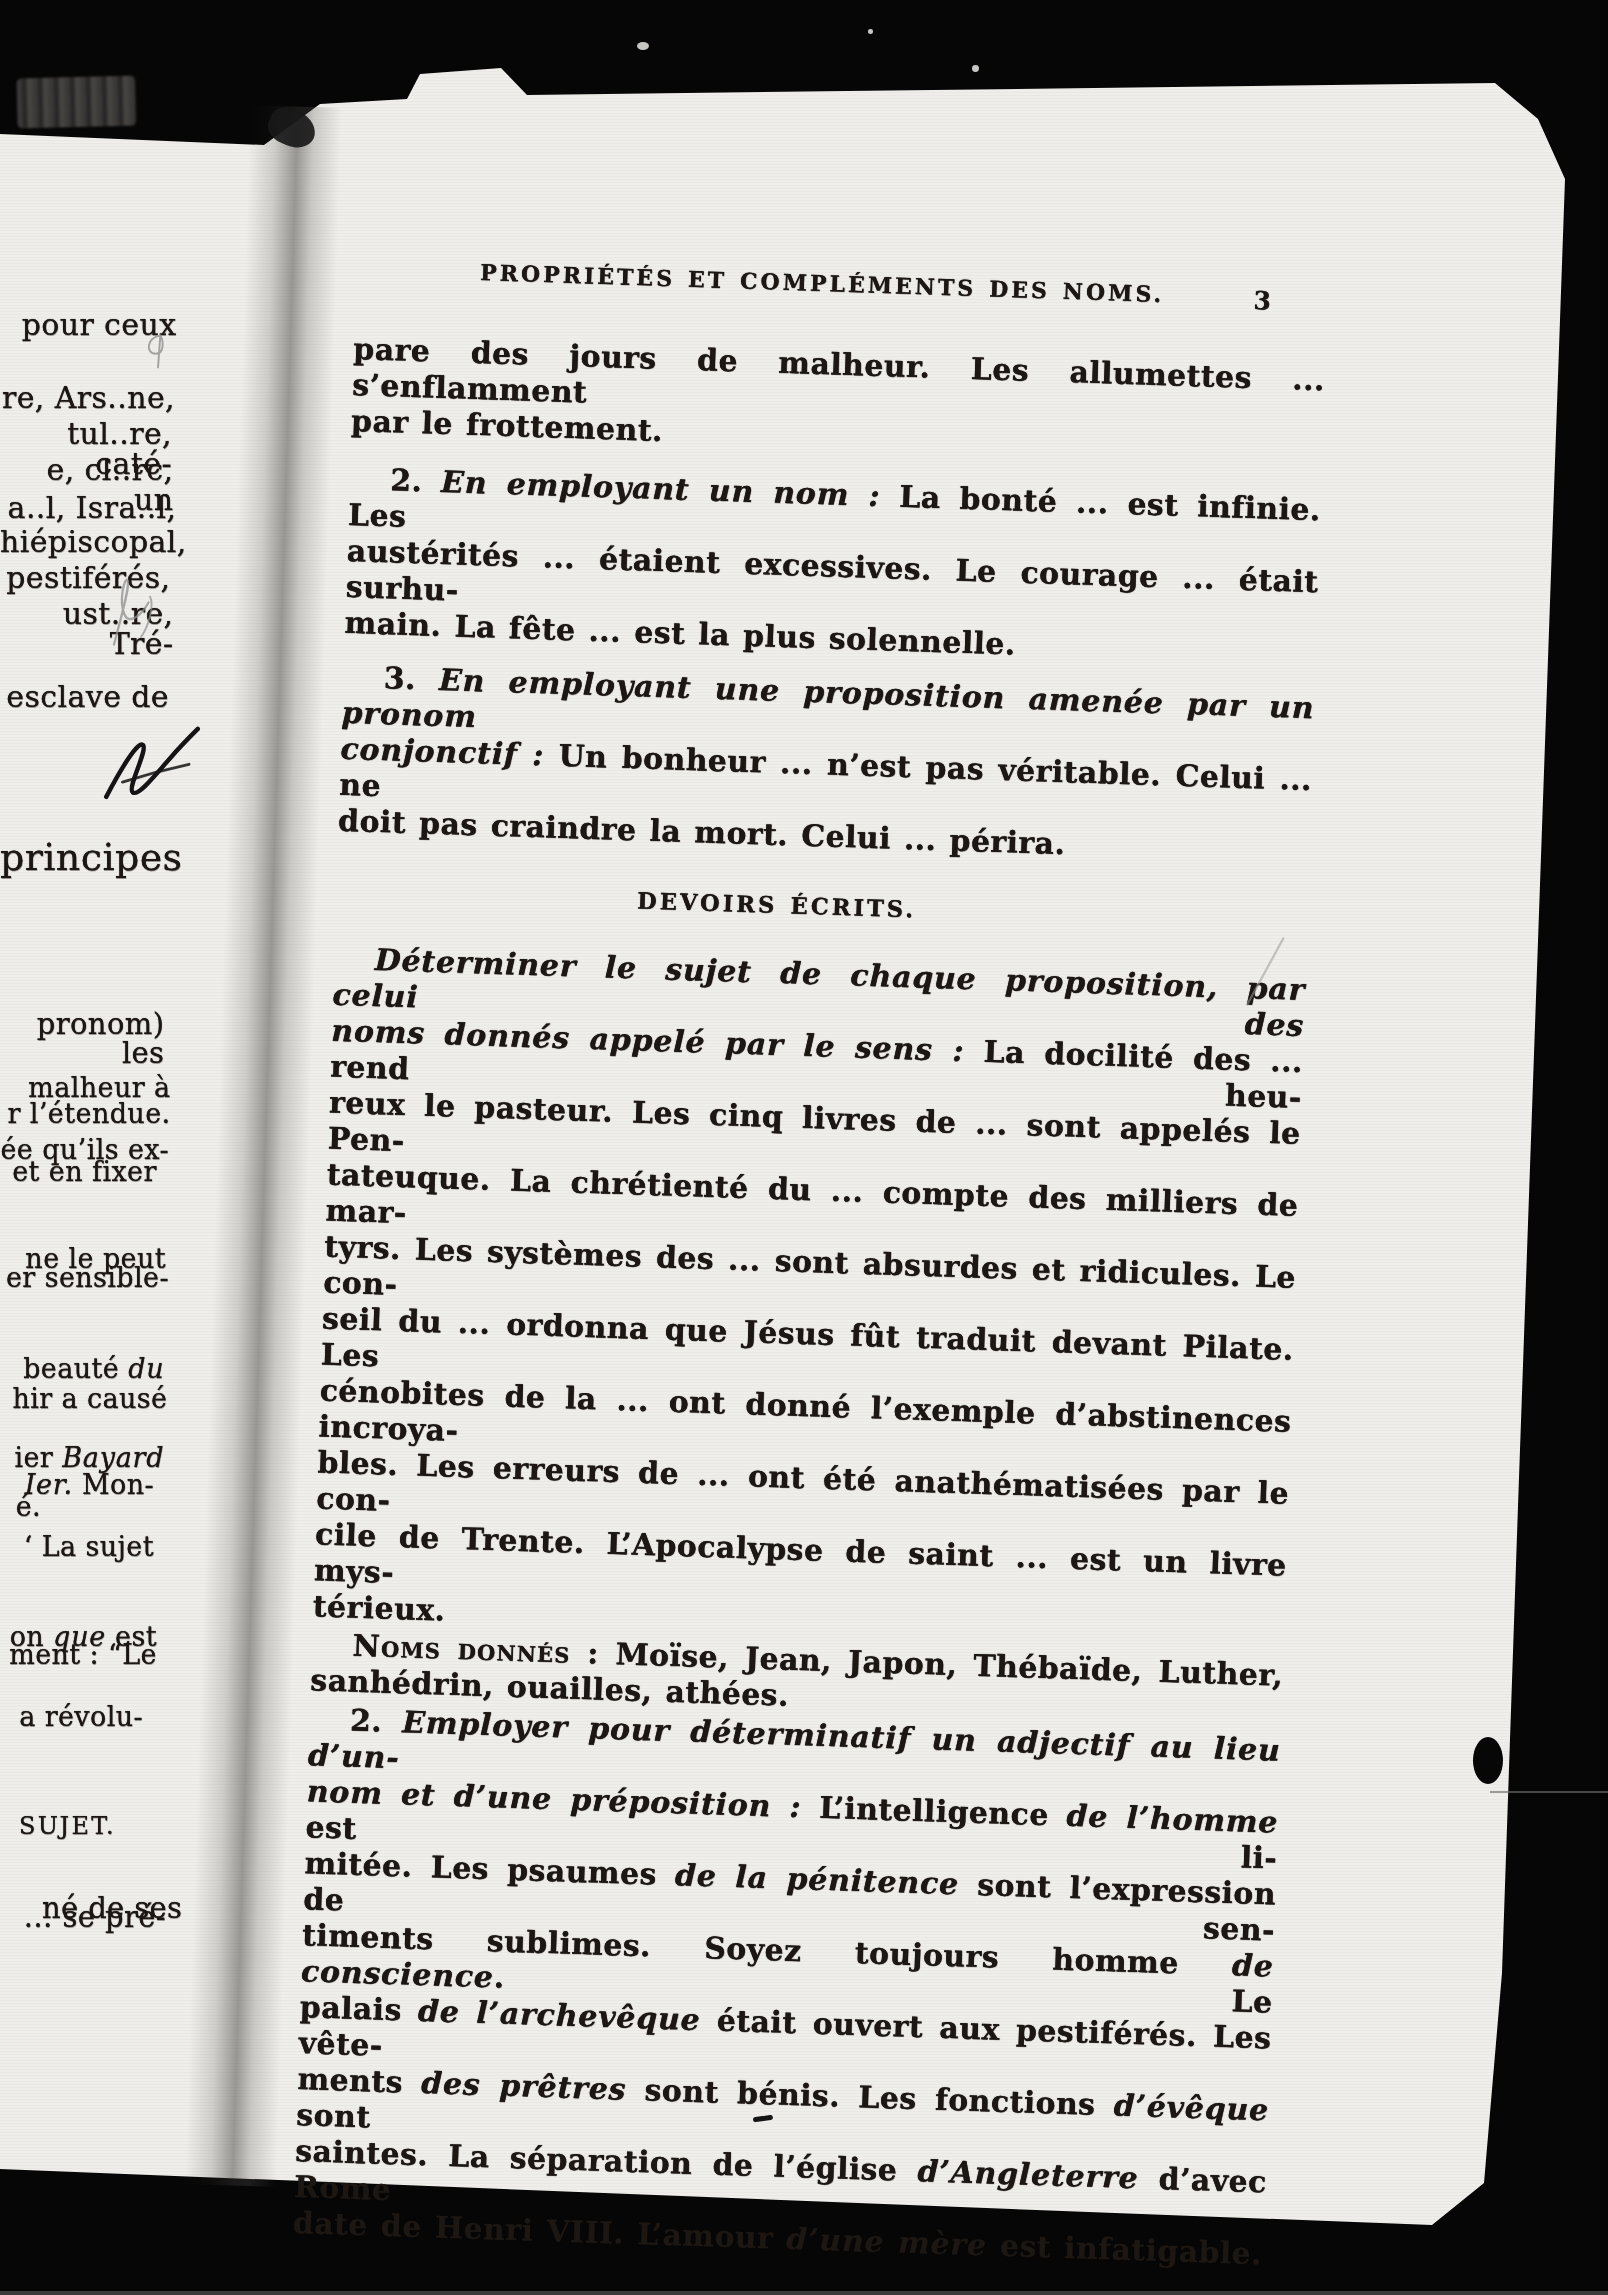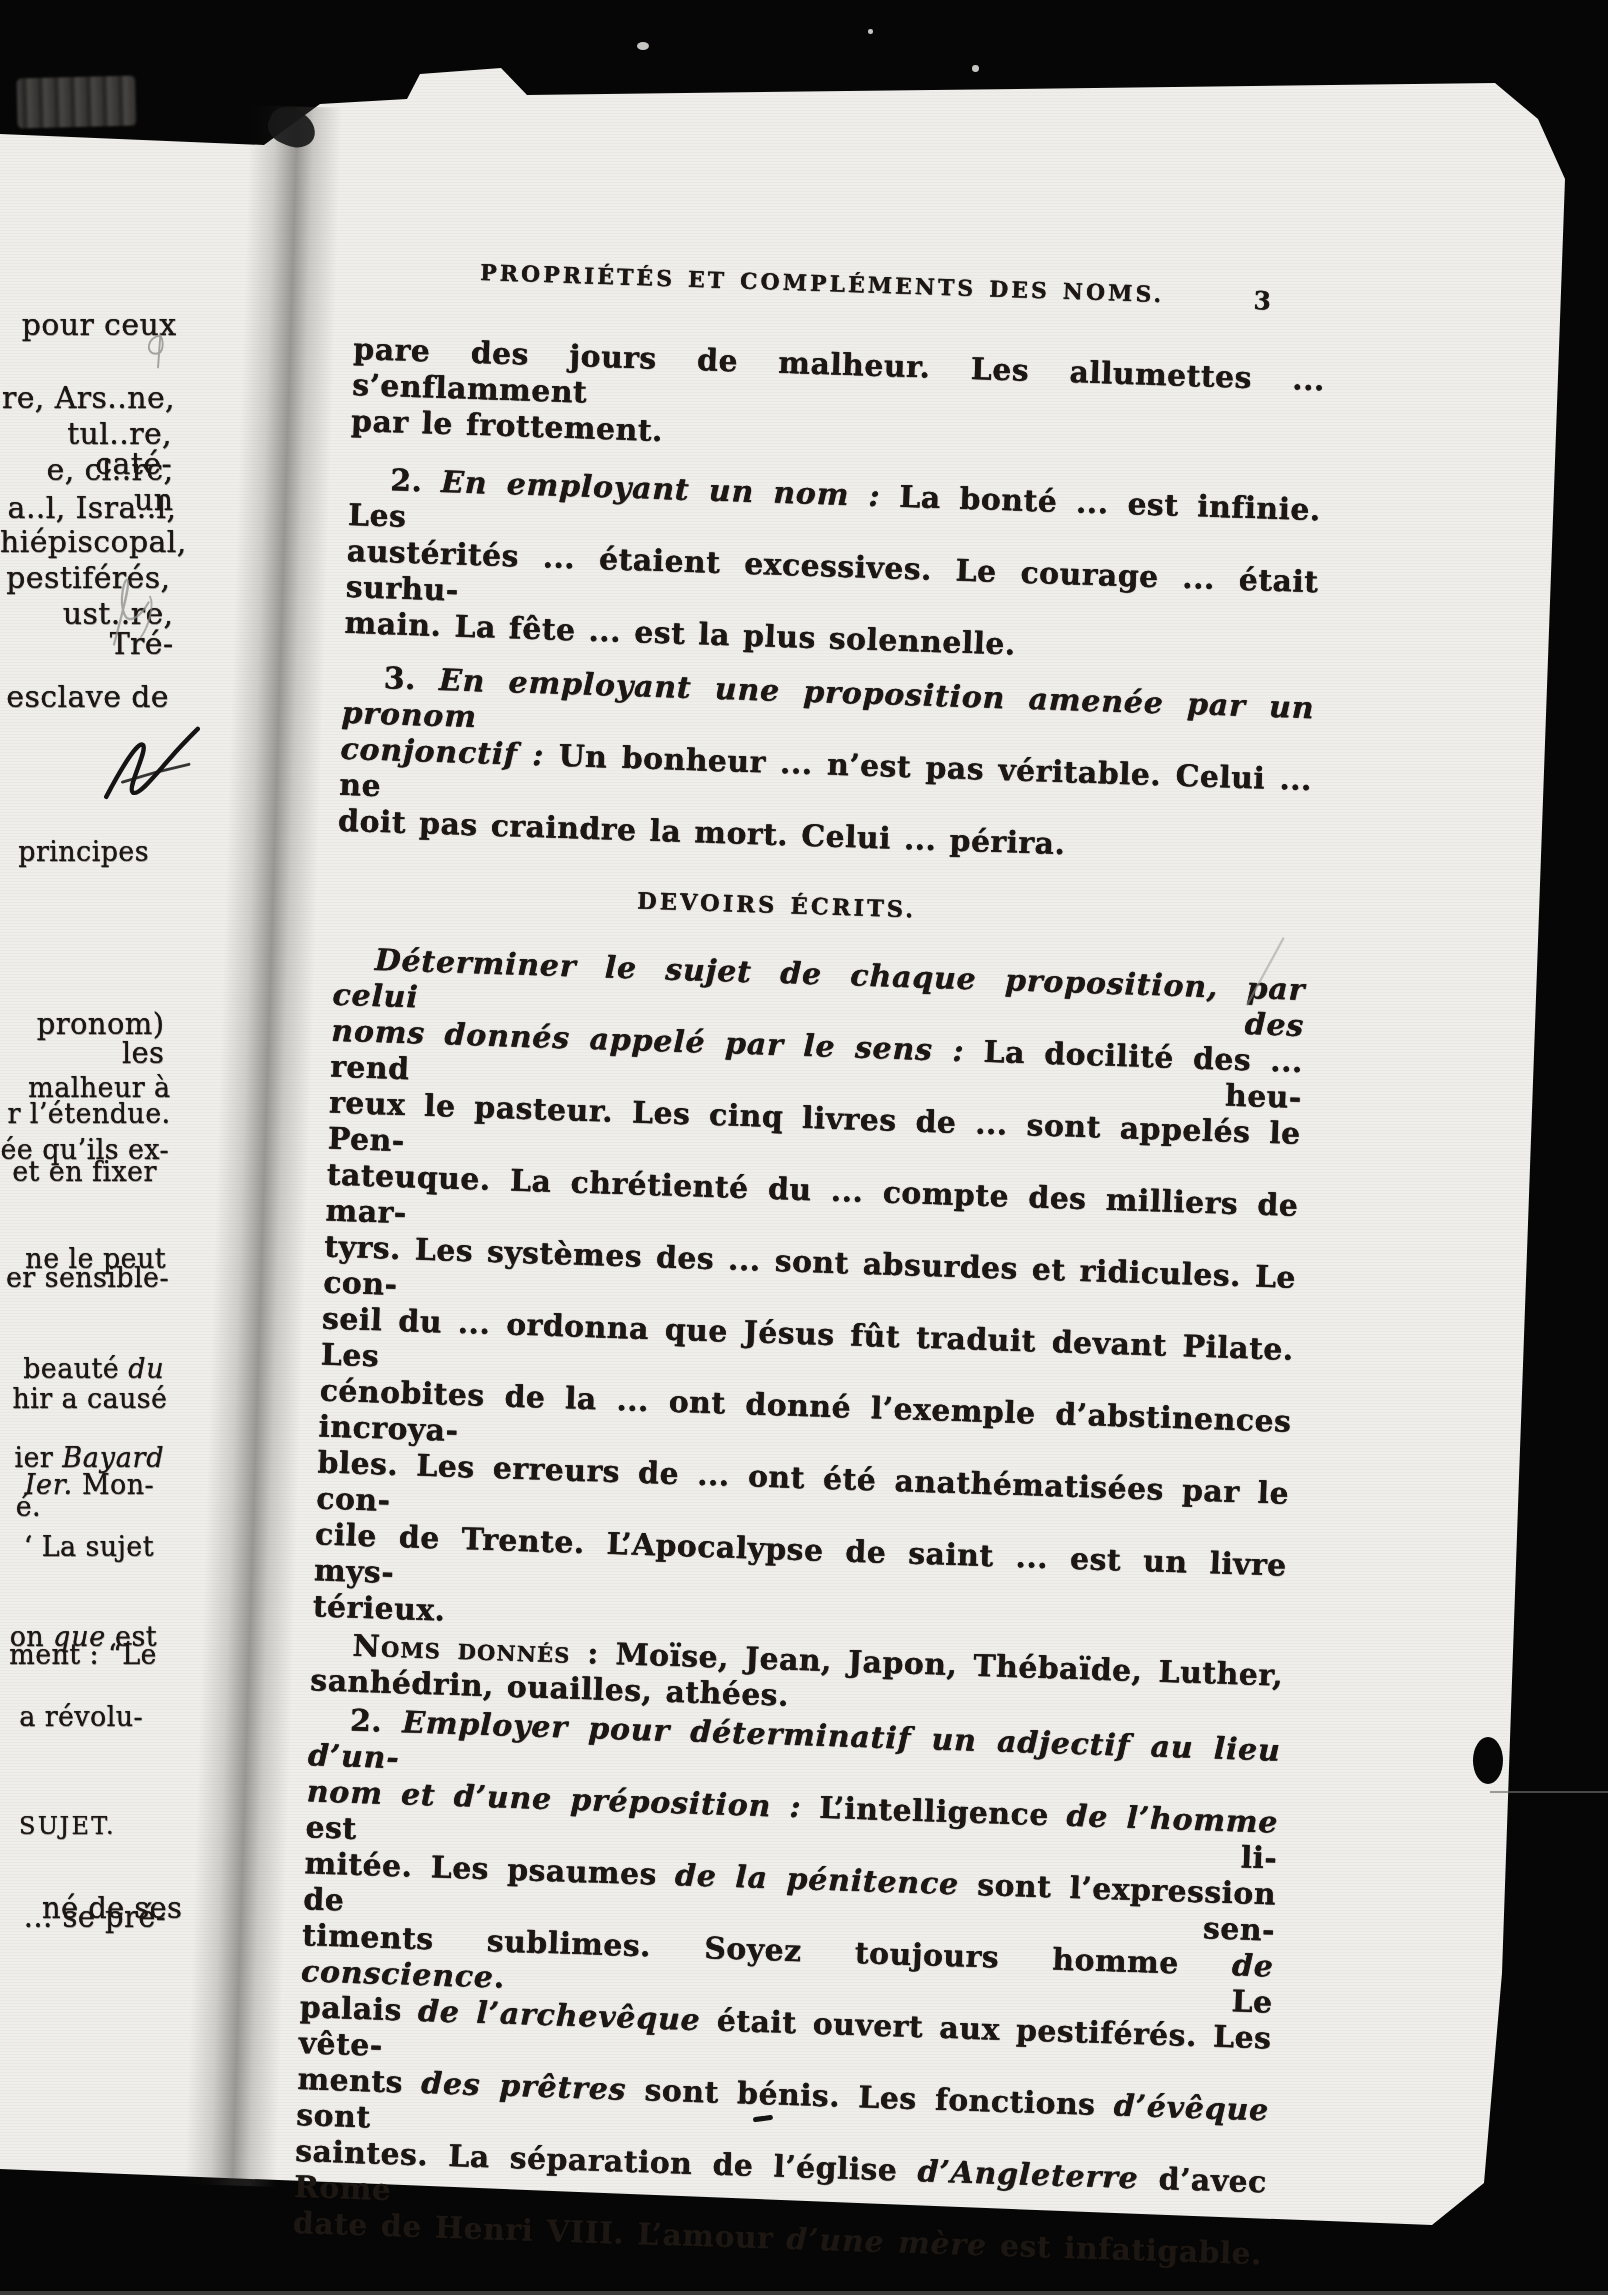--- a/index.html
+++ b/index.html
@@ -73,21 +73,21 @@
   <div class="left-frags ink">
       <div class="frag" style="top: 310px; padding-right: 1.5px; font-size: 30px;"><span>pour ceux</span></div>
       <div class="frag" style="top: 383px; padding-right: 3px; font-size: 30px;"><span>re, Ars..ne,</span></div>
       <div class="frag" style="top: 419px; padding-right: 6px; font-size: 30px;"><span>tul..re, caté-</span></div>
       <div class="frag" style="top: 455px; padding-right: 4.5px; font-size: 30px;"><span>e, cl..rc, un</span></div>
       <div class="frag" style="top: 493px; padding-right: 1.5px; font-size: 30px;"><span>a..l, Isra..l,</span></div>
       <div class="frag" style="top: 527px; padding-right: 6px; font-size: 30px;"><span>hiépiscopal,</span></div>
       <div class="frag" style="top: 563px; padding-right: 7.5px; font-size: 30px;"><span>pestiférés,</span></div>
       <div class="frag" style="top: 599px; padding-right: 4.5px; font-size: 30px;"><span>ust..re, Tré-</span></div>
       <div class="frag" style="top: 682px; padding-right: 9px; font-size: 30px;"><span>esclave de</span></div>
-      <div class="frag" style="top: 838px; padding-right: 29px; font-size: 27px;"><span>principes</span></div>
+      <div class="frag" style="top: 838px; padding-right: 29px; font-size: 38px;"><span>principes</span></div>
       <div class="frag" style="top: 1010px; padding-right: 13.6px; font-size: 29px;"><span>pronom) les</span></div>
       <div class="frag" style="top: 1074px; padding-right: 7.5px; font-size: 27px;"><span>malheur à</span></div>
       <div class="frag" style="top: 1100px; padding-right: 7.5px; font-size: 27px;"><span>r l’étendue.</span></div>
       <div class="frag" style="top: 1136px; padding-right: 9px; font-size: 27px;"><span>ée qu’ils ex-</span></div>
       <div class="frag" style="top: 1158px; padding-right: 9px; font-size: 27px; text-align: center;"><span>et en fixer</span></div>
       <div class="frag" style="top: 1220px; padding-right: 9px; font-size: 27px; margin-top: 44px;"><span>er sensible-</span></div>
       <div class="frag" style="top: 1245px; padding-right: 12px; font-size: 27px;"><span>ne le peut</span></div>
       <div class="frag" style="top: 1355px; padding-right: 13.6px; font-size: 27px;"><span>beauté </span><span class="s-i">du</span></div>
       <div class="frag" style="top: 1385px; padding-right: 10.5px; font-size: 27px;"><span>hir a causé</span></div>
       <div class="frag" style="top: 1444px; padding-right: 13.6px; font-size: 27px;"><span>ier </span><span class="s-i">Bayard</span></div>

